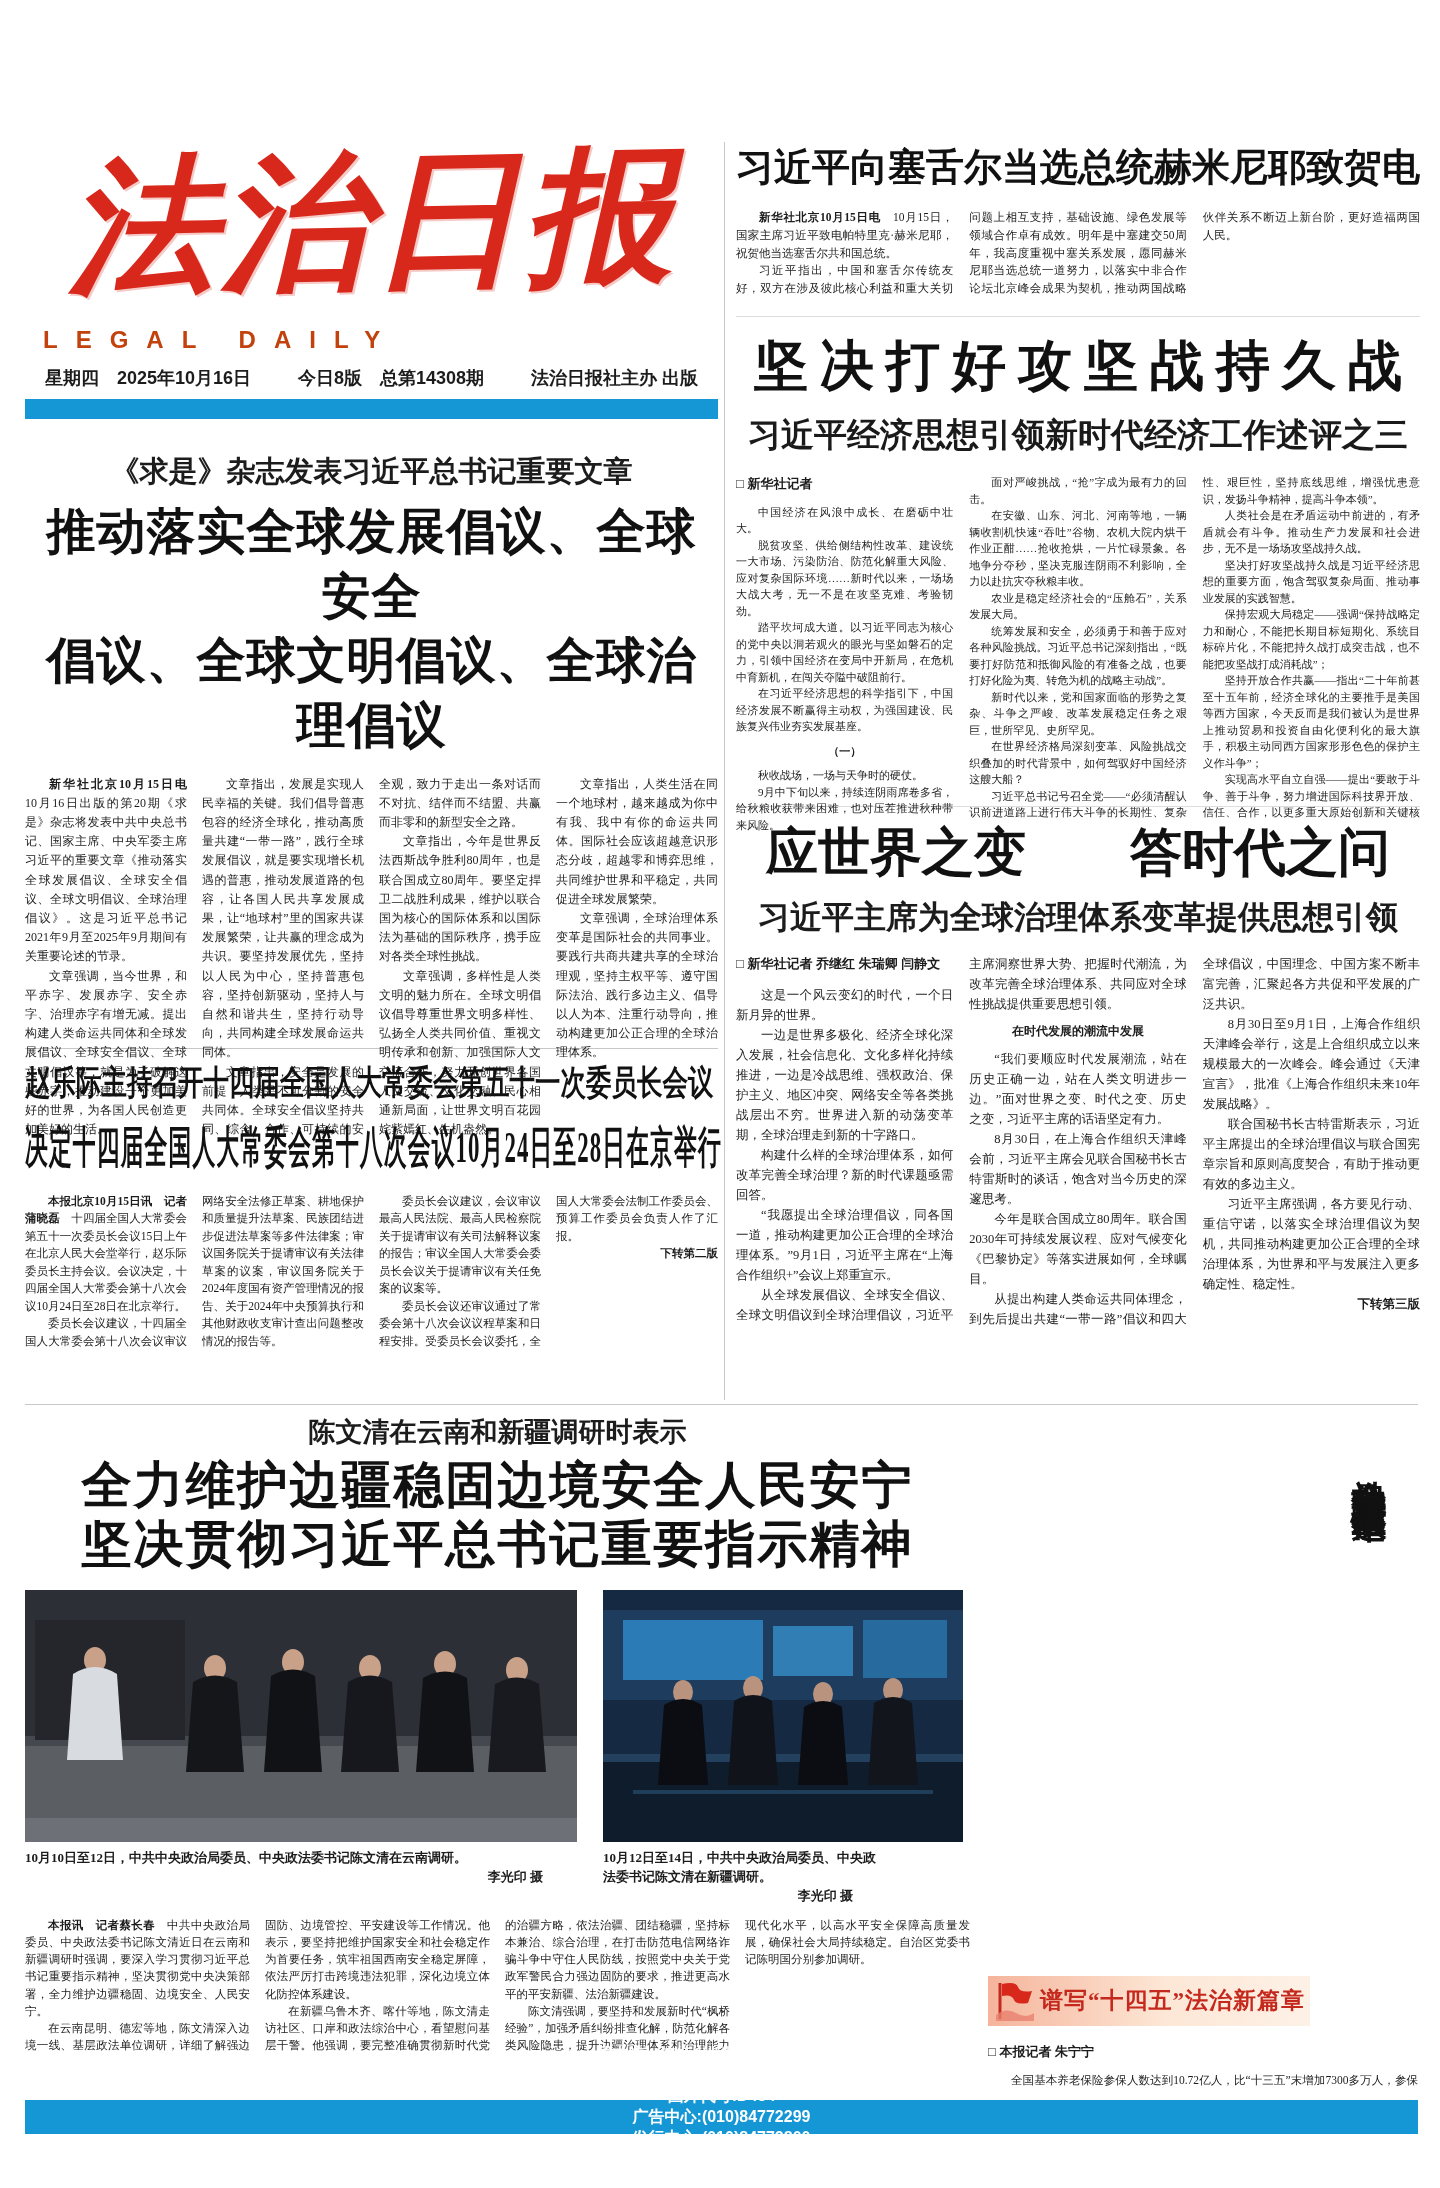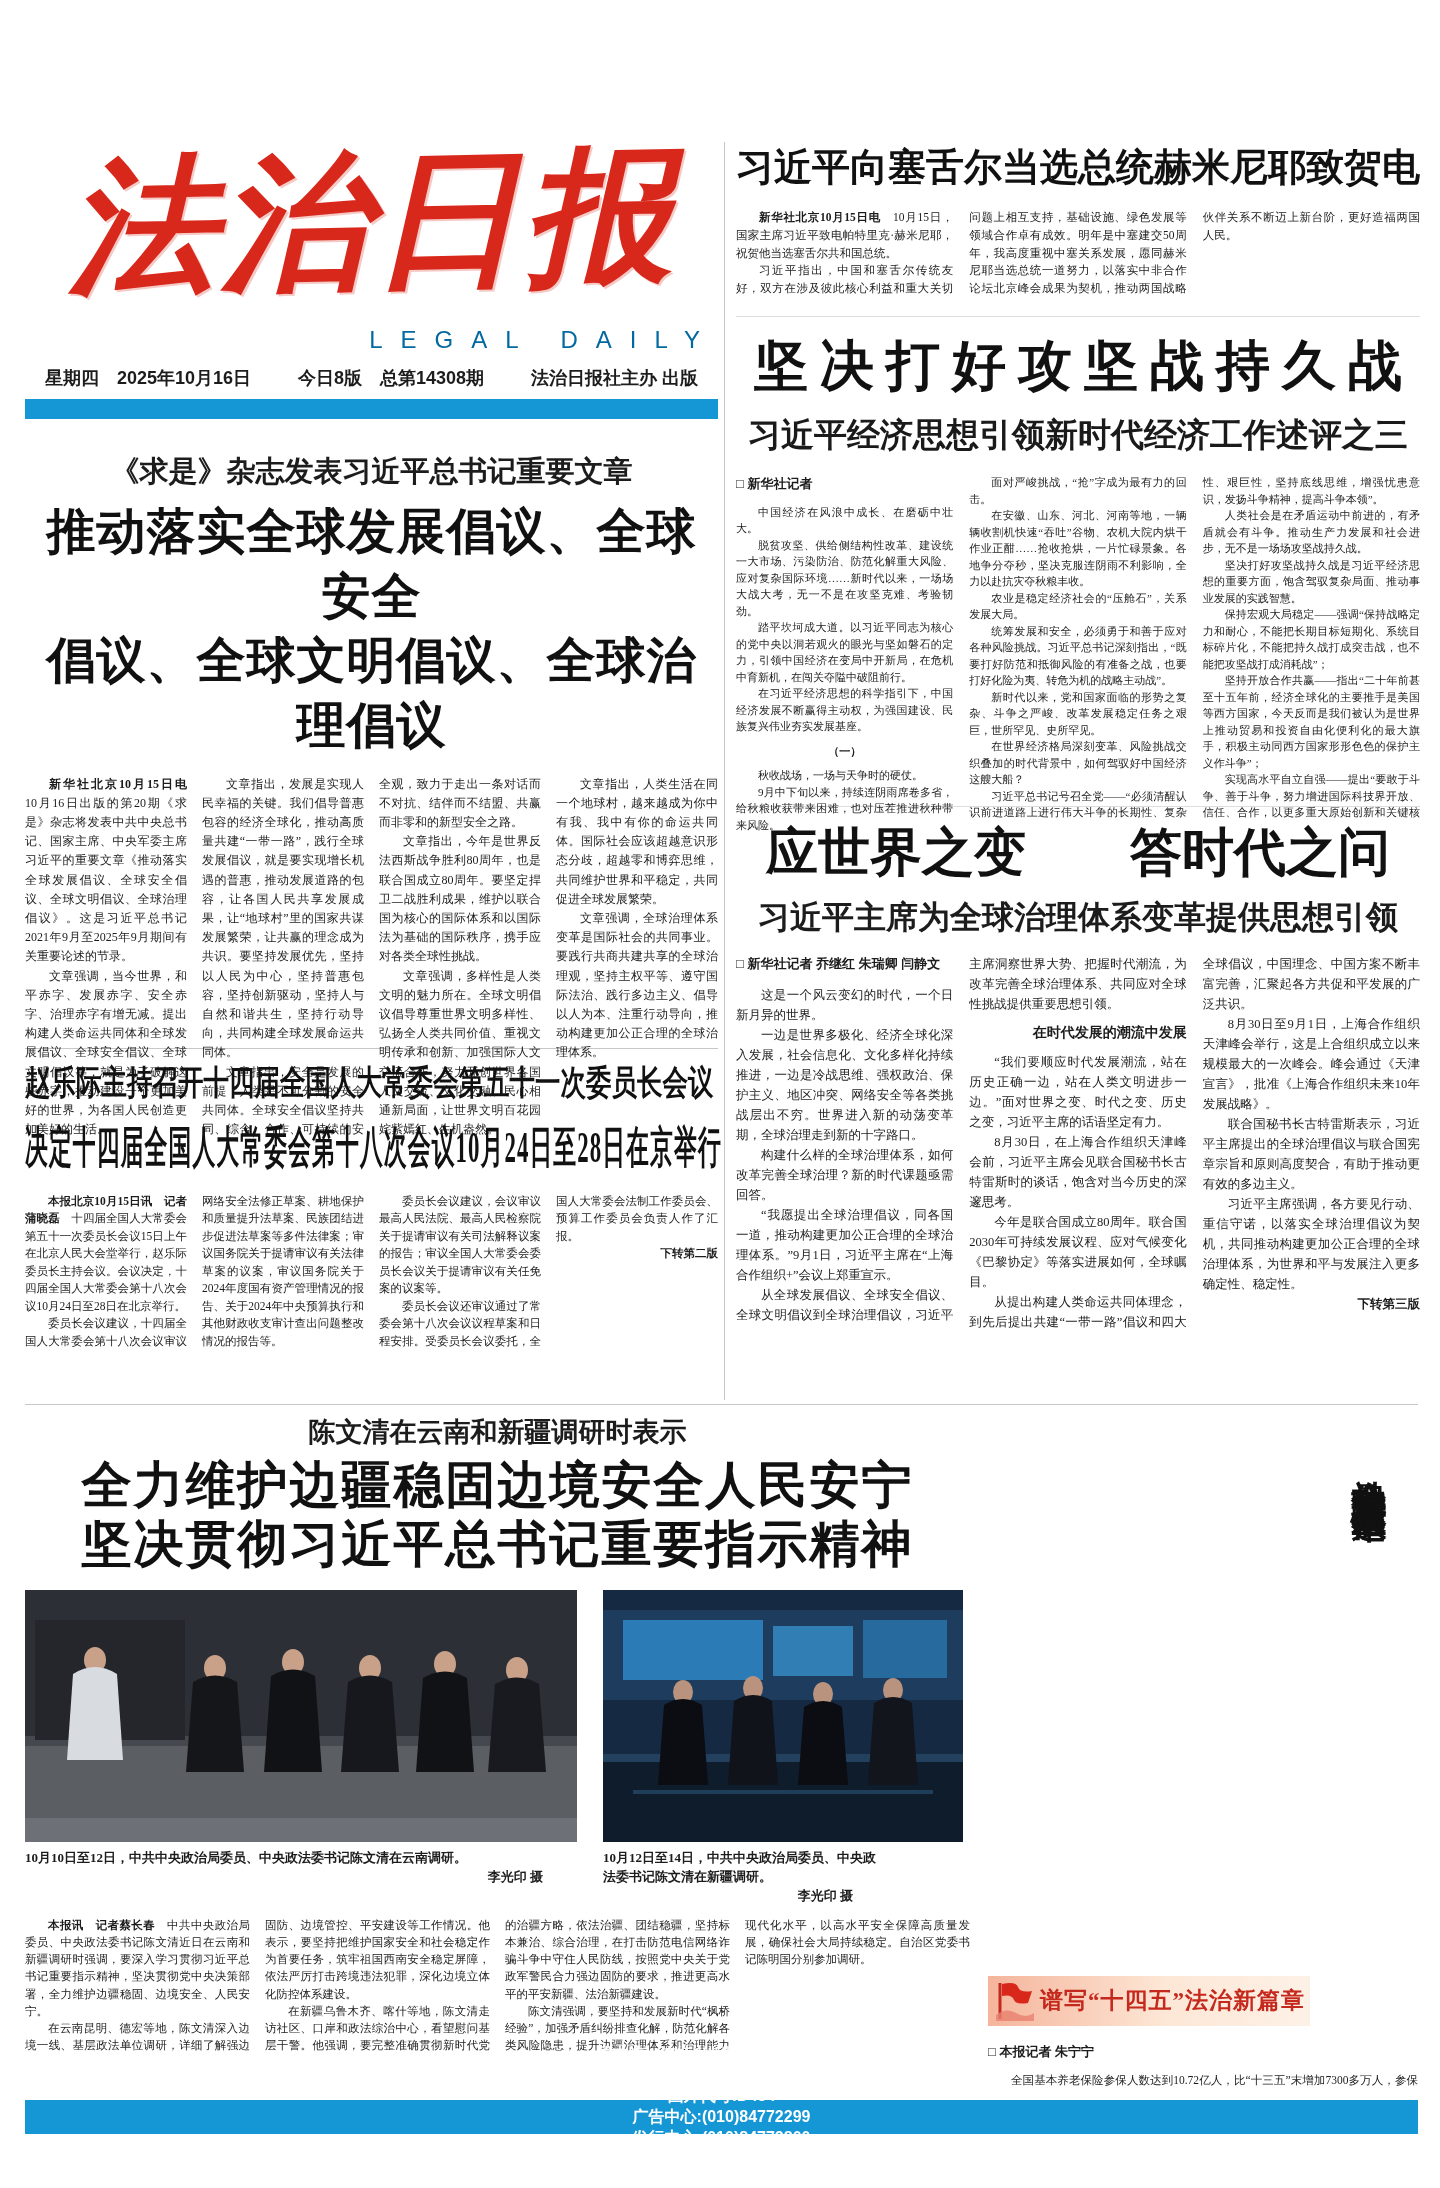--- a/index.html
+++ b/index.html
@@ -2,33 +2,33 @@
 <html><head>
 <meta charset="utf-8">
 <style>
   * { margin:0; padding:0; box-sizing:border-box; }
   body { background:#888; font-family:"Liberation Serif", serif; }
   .page { position:relative; width:1440px; height:2188px; background:#fff; margin:0 auto; overflow:hidden; color:#1c1c1c; }
 
   
   .mast { position:absolute; left:25px; top:118px; width:693px; }
   .mast-title { font-family:"DejaVu Serif", serif; font-style:italic; font-weight:900; font-size:148px; line-height:1.38; color:#d8271b; text-align:center; letter-spacing:4px; transform:rotate(-1.2deg); text-shadow:2px 2px 0 rgba(216,39,27,.25); }
-  .mast-en { color:#0369a1; font-family:"Liberation Sans", sans-serif; font-weight:400; font-size:24px; letter-spacing:18px; text-align:right; margin-top:4px; text-indent:18px; }
+  .mast-en { color:#c2410c; font-family:"Liberation Sans", sans-serif; font-weight:700; font-size:24px; letter-spacing:18px; text-align:left; margin-top:4px; text-indent:18px; }
   .dateline { display:flex; justify-content:space-between; font-weight:700; font-size:18px; margin:12px 20px 0; font-family:"Liberation Sans", sans-serif; }
   .blue-bar { height:20px; background:#1597d6; margin-top:9px; }
 
   
   .rule-h { position:absolute; border-top:1px solid #c7c7c7; }
   .rule-v { position:absolute; width:1px; background:#c7c7c7; }
 
   
   .para { margin:0; text-indent:2em; text-align:justify; }
   .byline { font-weight:700; text-indent:0; font-family:"Liberation Sans", sans-serif; margin-bottom:10px; font-size:13px; }
   .center-mark { text-indent:0; text-align:center; font-weight:700; margin:8px 0; }
-  .inline-subhead { text-indent:0; text-align:right; font-weight:700; margin:8px 0; font-size:14px; }
+  .inline-subhead { text-indent:0; text-align:center; font-weight:700; margin:8px 0; font-size:12px; }
   .turn-note { text-indent:0; text-align:right; font-weight:700; }
 
   
   .congrats { position:absolute; left:736px; top:142px; width:684px; }
   .congrats h1 { font-family:"Liberation Sans", sans-serif; font-weight:900; font-size:38px; text-align:center; letter-spacing:0; white-space:nowrap; color:#111; }
   .congrats .body3 { margin-top:16px; column-count:3; column-gap:16px; font-size:11.5px; line-height:1.55; height:90px; overflow:hidden; }
 
   
   .economy { position:absolute; left:736px; top:330px; width:684px; }
   .economy h1 { font-family:"Liberation Sans", sans-serif; font-weight:900; font-size:54px; letter-spacing:12px; text-align:center; white-space:nowrap; color:#111; text-indent:12px; }

